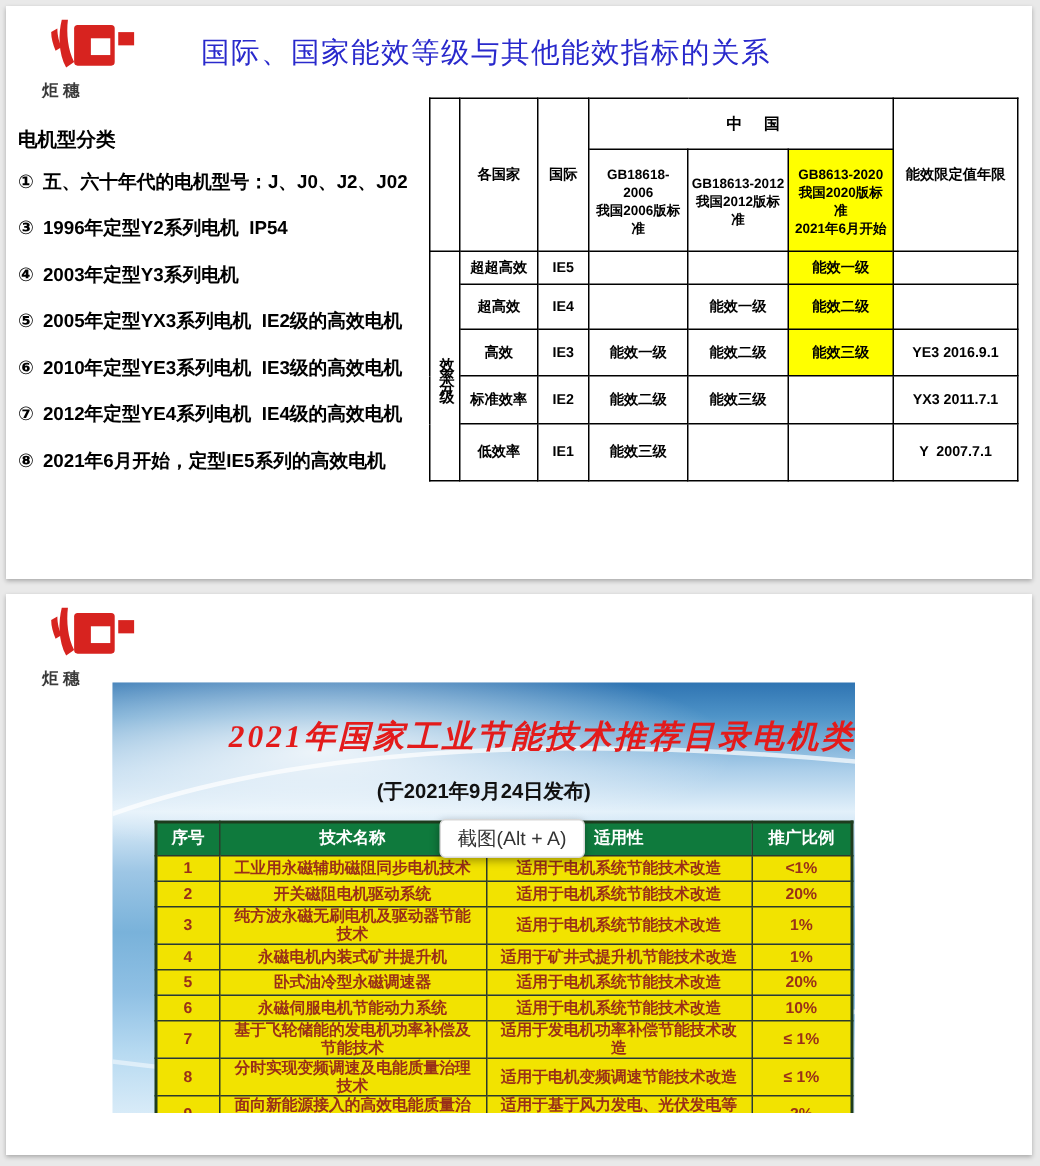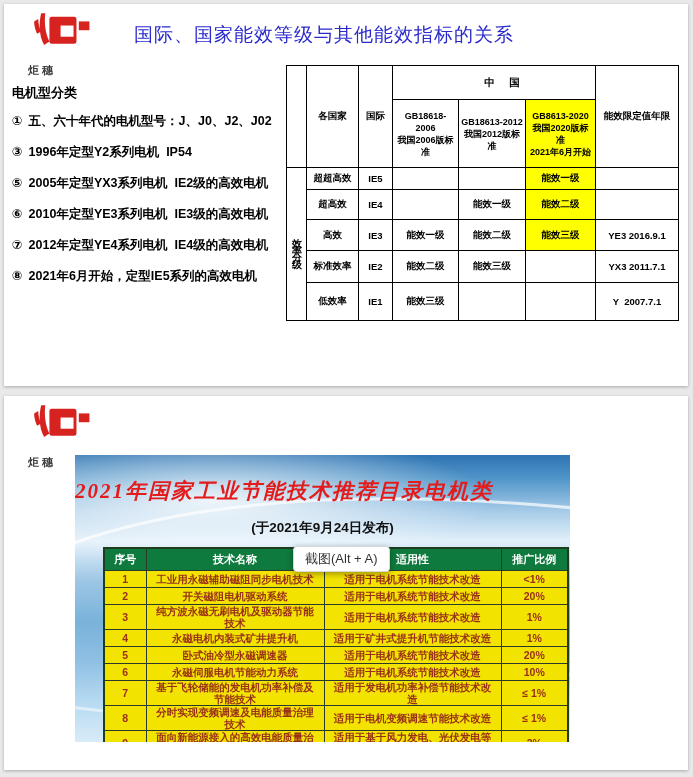--- a/index.html
+++ b/index.html
@@ -7,21 +7,21 @@
     width:693px;height:777px;background:#e9e9e9;position:relative;overflow:hidden;
     font-family:"Liberation Sans","DejaVu Sans",sans-serif;color:#000;
   }
   .slide{position:absolute;left:4px;width:684px;background:#fff;box-shadow:0 1px 3px rgba(0,0,0,.28);}
   #slide1{top:4px;height:382px;}
   #slide2{top:396px;height:374px;}
 
   
   .logo{position:absolute;left:24px;top:8px;width:64px;height:56px;}
   .logo svg{display:block;}
-  .logo-text{font-size:11px;font-weight:bold;color:#3a3a3a;letter-spacing:3px;margin-top:11px;}
+  .logo-text{font-size:11px;font-weight:bold;color:#3a3a3a;letter-spacing:3px;margin-top:1px;}
 
   
   .s1-title{position:absolute;left:90px;top:18px;width:460px;text-align:center;
     font-family:"Liberation Serif","DejaVu Serif",serif;
     font-size:19px;color:#2929cc;letter-spacing:1px;white-space:nowrap;}
   .s1-heading{position:absolute;left:8px;top:80px;font-size:13px;font-weight:bold;}
   .s1-list{position:absolute;left:8px;top:108px;display:flex;flex-direction:column;gap:13px;
     font-size:12.5px;font-weight:bold;white-space:pre;}
   .s1-item{line-height:18px;}
   .s1-item .num{margin-right:6px;}
@@ -35,23 +35,23 @@
   .t1 .vert{writing-mode:vertical-rl;text-orientation:upright;letter-spacing:7px;font-size:10px;padding:0;}
   .t1 .yearcol{font-size:9.5px;white-space:pre;}
 
   
   .poster{position:absolute;left:71px;top:59px;width:495px;height:287px;overflow:hidden;
     background:
       radial-gradient(90% 38% at 28% 16%, rgba(255,255,255,.85), rgba(255,255,255,0) 62%),
       radial-gradient(95% 34% at 80% 96%, rgba(255,255,255,.55), rgba(255,255,255,0) 60%),
       linear-gradient(180deg,#2f74b2 0%,#4f94c8 8%,#a9cde9 20%,#e2f0fa 30%,#9dc6e5 44%,#79b2da 58%,#8fc0e4 72%,#b7daf1 86%,#d8ebf8 100%);}
   .poster svg.swoosh{position:absolute;left:0;top:0;}
-  .p-title{position:absolute;left:0;top:22px;width:100%;text-align:left;
+  .p-title{position:absolute;left:0;top:22px;width:100%;text-align:center;
     font-family:"Liberation Serif","DejaVu Serif",serif;font-style:italic;font-weight:bold;
-    font-size:21px;color:#e31b1b;letter-spacing:2px;white-space:nowrap;}
+    font-size:21px;color:#e31b1b;letter-spacing:2px;white-space:nowrap;padding-left:39px;}
   .p-sub{position:absolute;left:0;top:64px;width:100%;text-align:center;
     font-size:13.5px;font-weight:bold;color:#111;}
 
   table.t2{position:absolute;left:28px;top:92px;border-collapse:collapse;table-layout:fixed;
     font-size:10.5px;font-weight:bold;text-align:center;border:2px solid #1e3c1e;}
   table.t2 td{border:1px solid #2c3a2c;padding:0 6px;vertical-align:middle;line-height:12px;}
   .t2 .hd{background:#0f7a3d;color:#fff;font-size:11px;}
   .t2 .cell{background:#f2e300;color:#993018;}
 
   
@@ -75,20 +75,21 @@
     <div class="logo-text">炬穗</div>
   </div>
 
   <div class="s1-title">国际、国家能效等级与其他能效指标的关系</div>
 
   <div class="s1-heading">电机型分类</div>
 
   <div class="s1-list">
     <div class="s1-item"><span class="num">①</span><span>五、六十年代的电机型号：J、J0、J2、J02</span></div>
     <div class="s1-item"><span class="num">③</span><span>1996年定型Y2系列电机  IP54</span></div>
+    <div class="s1-item"><span class="num">④</span><span>2003年定型Y3系列电机</span></div>
     <div class="s1-item"><span class="num">⑤</span><span>2005年定型YX3系列电机  IE2级的高效电机</span></div>
     <div class="s1-item"><span class="num">⑥</span><span>2010年定型YE3系列电机  IE3级的高效电机</span></div>
     <div class="s1-item"><span class="num">⑦</span><span>2012年定型YE4系列电机  IE4级的高效电机</span></div>
     <div class="s1-item"><span class="num">⑧</span><span>2021年6月开始，定型IE5系列的高效电机</span></div>
   </div>
 
   <table class="t1">
     <colgroup>
       <col style="width:20px">
         <col style="width:52px">

